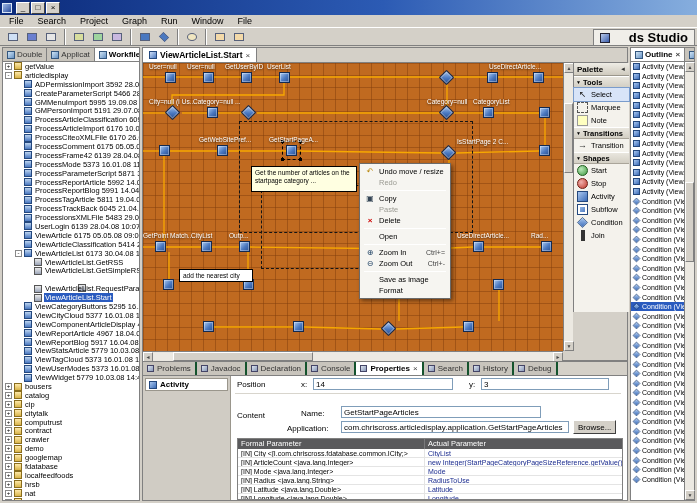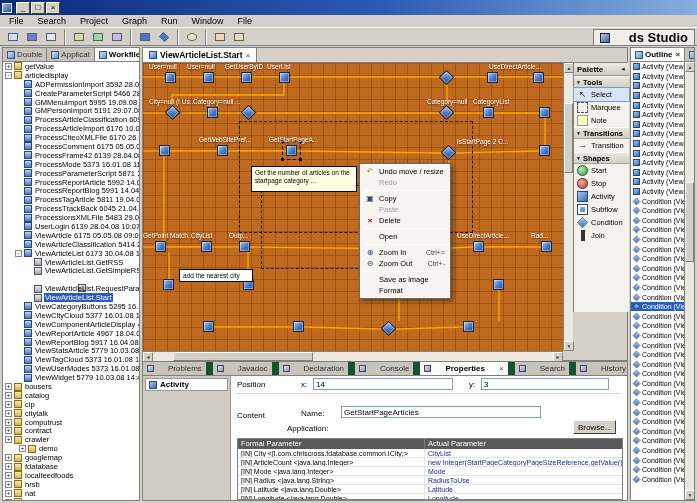--- a/index.html
+++ b/index.html
@@ -119,21 +119,21 @@
   .outline-list{position:absolute;top:14px;left:0;right:10px;bottom:0;overflow:hidden;background:#fff}
   .orow{display:flex;align-items:center;gap:2px;height:9.6px;font-size:7px;white-space:nowrap;padding-left:2px;overflow:hidden}
   .orow.sel{background:#2a5bbf;color:#fff}
   .oic{width:7px;height:7px;flex:none;background:linear-gradient(135deg,#aac8f0,#3c6cb8);border:1px solid #24487e}
   .oic-c{transform:rotate(45deg) scale(.8)}
   .oscroll{position:absolute;right:0;top:14px;width:10px;bottom:0;background:#ece9e2;border-left:1px solid #808080}
 
   
   .bottom-panel{left:142px;top:361px;width:486px;height:140px}
   .btabs{height:14px;background:#d4d0c8;display:flex;border-bottom:1px solid #808080;overflow:hidden}
-  .btab{display:flex;align-items:center;gap:14px;padding:0 4px;font-size:8px;background:#c8c4bc;border-right:7px solid #14532d;color:#333;white-space:nowrap}
+  .btab{display:flex;align-items:center;gap:3px;padding:0 4px;font-size:8px;background:#c8c4bc;border-right:2px solid #14532d;color:#333;white-space:nowrap}
   .btab.sel{background:#fff;font-weight:bold;color:#000}
   .btab-ic{width:7px;height:7px;background:linear-gradient(135deg,#dde4ee,#8898b8);border:1px solid #446;flex:none}
   .btab-x{font-size:8px;color:#444;font-weight:normal}
   .props{position:absolute;top:14px;left:0;right:0;bottom:0;background:#fff;display:flex}
   .props-side{width:88px;background:#d0ccc4;border-right:1px solid #9a968c;padding:2px;flex:none}
   .props-side-item{display:flex;align-items:center;gap:3px;background:#fff;border:1px solid #9a968c;height:13px;padding:0 3px;font-size:8px;font-weight:bold}
   .props-side-ic{width:8px;height:8px;background:linear-gradient(135deg,#aac8f0,#3c6cb8);border:1px solid #24487e;flex:none}
   .props-main{position:relative;flex:1;font-size:8px;overflow:hidden}
   .plabel{position:absolute;font-size:8px;white-space:nowrap}
   .pfield{position:absolute;height:12px;border:1px solid #7f9db9;font-size:8px;padding:0 2px;font-family:"Liberation Sans","DejaVu Sans",sans-serif}
@@ -420,21 +420,21 @@
         <div class="trow" style="padding-left: 2px;">
           <div class="texp">+</div>
           <div class="tico prj"></div>
           <div class="tlab">contract</div>
         </div>
         <div class="trow" style="padding-left: 2px;">
           <div class="texp">+</div>
           <div class="tico prj"></div>
           <div class="tlab">crawler</div>
         </div>
-        <div class="trow" style="padding-left: 16px;">
+        <div class="trow" style="padding-left: 2px;">
           <div class="texp">+</div>
           <div class="tico prj"></div>
           <div class="tlab">demo</div>
         </div>
         <div class="trow" style="padding-left: 2px;">
           <div class="texp">+</div>
           <div class="tico prj"></div>
           <div class="tlab">googlemap</div>
         </div>
         <div class="trow" style="padding-left: 2px;">
@@ -931,20 +931,21 @@
         <div class="plabel" style="left:6px;top:4px">Position</div>
         <div class="plabel" style="left:70px;top:4px">x:</div>
         <input class="pfield" style="left: 82px; top: 2px; width: 140px;" value="14">
         <div class="plabel" style="left:238px;top:4px">y:</div>
         <input class="pfield" style="left: 250px; top: 2px; width: 128px;" value="3">
         <div class="phr" style="top:17px"></div>
         <div class="plabel" style="left:6px;top:35px">Content</div>
         <div class="plabel" style="left:70px;top:33px">Name:</div>
         <input class="pfield" style="left: 110px; top: 30px; width: 200px;" value="GetStartPageArticles">
         <div class="plabel" style="left:56px;top:48px">Application:</div>
+        <input class="pfield" style="left: 110px; top: 45px; width: 228px;" value="com.chriscross.articledisplay.application.GetStartPageArticles">
         <button class="browse-btn" style="left:342px;top:44px">Browse...</button>
         <div class="param-table">
           <div class="pt-head">
               <div class="pth">Formal Parameter</div>
               <div class="pth">Actual Parameter</div>
             </div>
           <div class="pt-body">
               <div class="ptr">
                 <div class="ptc c1">[IN] City &lt;[I.com.chriscross.fdatabase.common.ICity;&gt;</div>
                 <div class="ptc c2">CityList</div>

